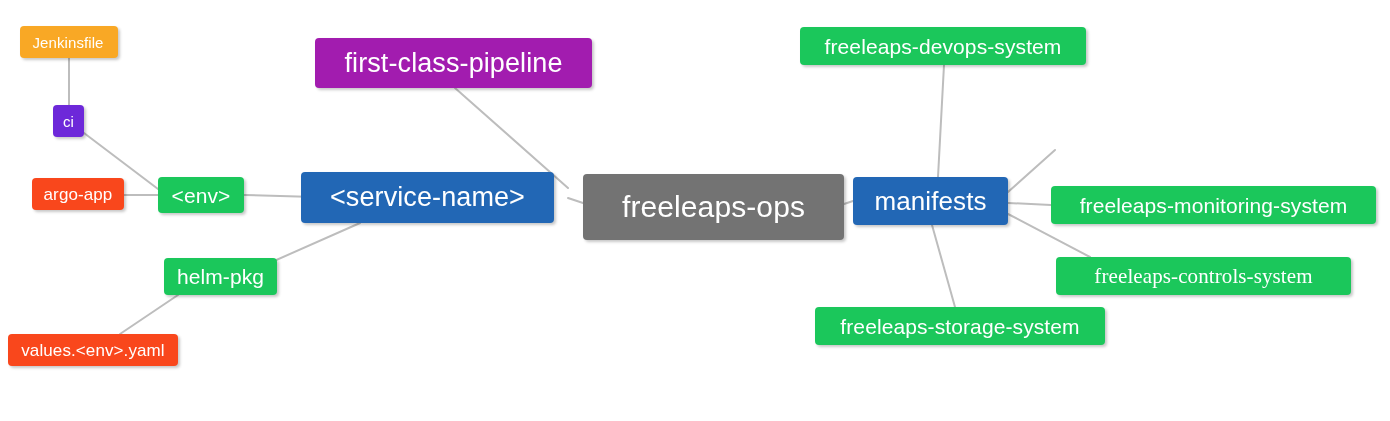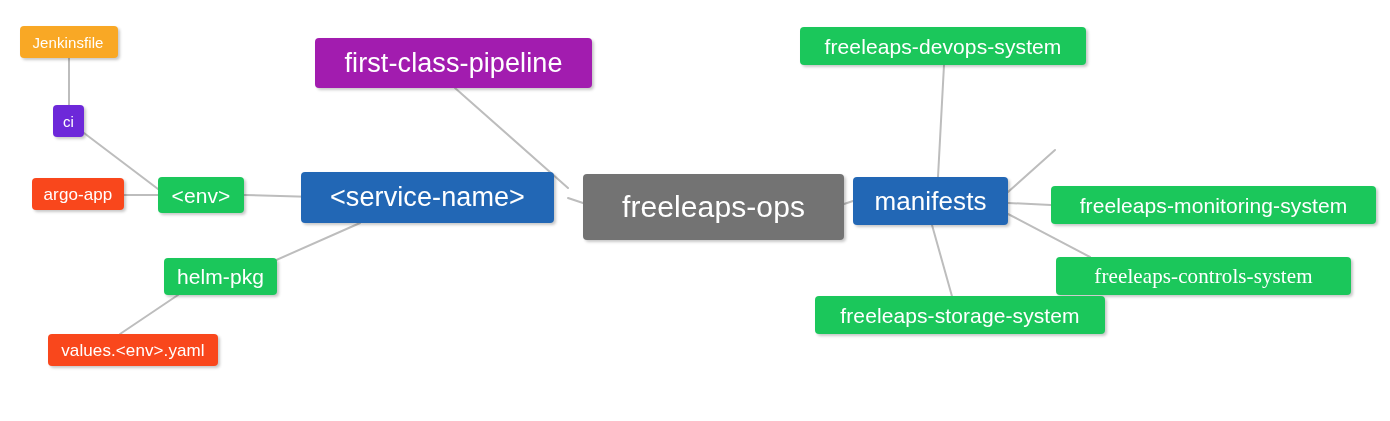--- a/index.html
+++ b/index.html
@@ -83,28 +83,28 @@
     </div>
     <div class="node" style="left: 20px; top: 26px; width: 98px; height: 32px; background: rgb(249, 168, 37); color: rgb(255, 255, 255); font-size: 15px; padding-left: 8px;">
       <span class="node-label">Jenkinsfile</span>
     </div>
     <div class="node" style="left: 53px; top: 105px; width: 31px; height: 32px; background: #6d28d9; color: rgb(255, 255, 255); font-size: 15px;">
       <span class="node-label">ci</span>
     </div>
     <div class="node" style="left: 32px; top: 178px; width: 92px; height: 32px; background: rgb(249, 71, 28); color: rgb(255, 255, 255); font-size: 17px;">
       <span class="node-label">argo-app</span>
     </div>
-    <div class="node" style="left: 8px; top: 334px; width: 170px; height: 32px; background: rgb(249, 71, 28); color: rgb(255, 255, 255); font-size: 17px; margin-left: 40px;">
+    <div class="node" style="left: 8px; top: 334px; width: 170px; height: 32px; background: rgb(249, 71, 28); color: rgb(255, 255, 255); font-size: 17px;">
       <span class="node-label">values.&lt;env&gt;.yaml</span>
     </div>
     <div class="node" style="left: 800px; top: 27px; width: 286px; height: 38px; background: rgb(27, 199, 91); color: rgb(255, 255, 255); font-size: 21px;">
       <span class="node-label">freeleaps-devops-system</span>
     </div>
     <div class="node" style="left: 1051px; top: 186px; width: 325px; height: 38px; background: rgb(27, 199, 91); color: rgb(255, 255, 255); font-size: 21px;">
       <span class="node-label">freeleaps-monitoring-system</span>
     </div>
     <div class="node" style="left: 1056px; top: 257px; width: 295px; height: 38px; background: rgb(27, 199, 91); color: rgb(255, 255, 255); font-size: 21px; font-family: Liberation Serif, serif;">
       <span class="node-label">freeleaps-controls-system</span>
     </div>
-    <div class="node" style="left: 815px; top: 296px; width: 290px; height: 38px; background: rgb(27, 199, 91); color: rgb(255, 255, 255); font-size: 21px;">
+    <div class="node" style="left: 815px; top: 307px; width: 290px; height: 38px; background: rgb(27, 199, 91); color: rgb(255, 255, 255); font-size: 21px;">
       <span class="node-label">freeleaps-storage-system</span>
     </div>
   </div>
 
 </body></html>

